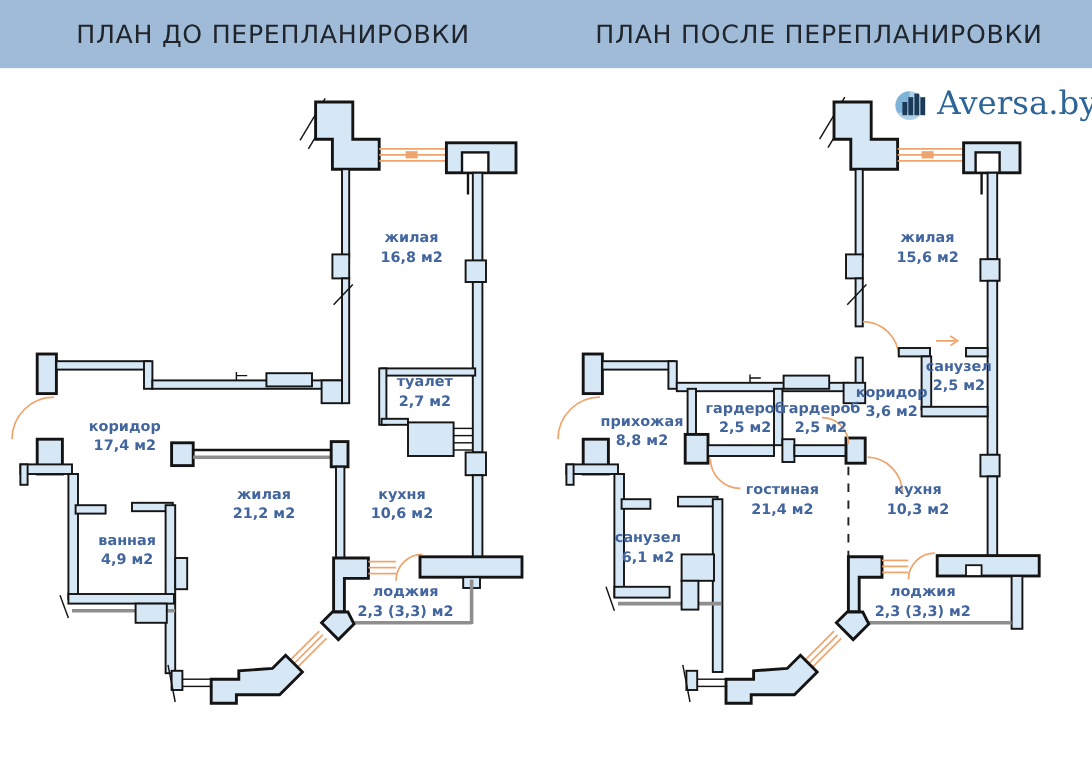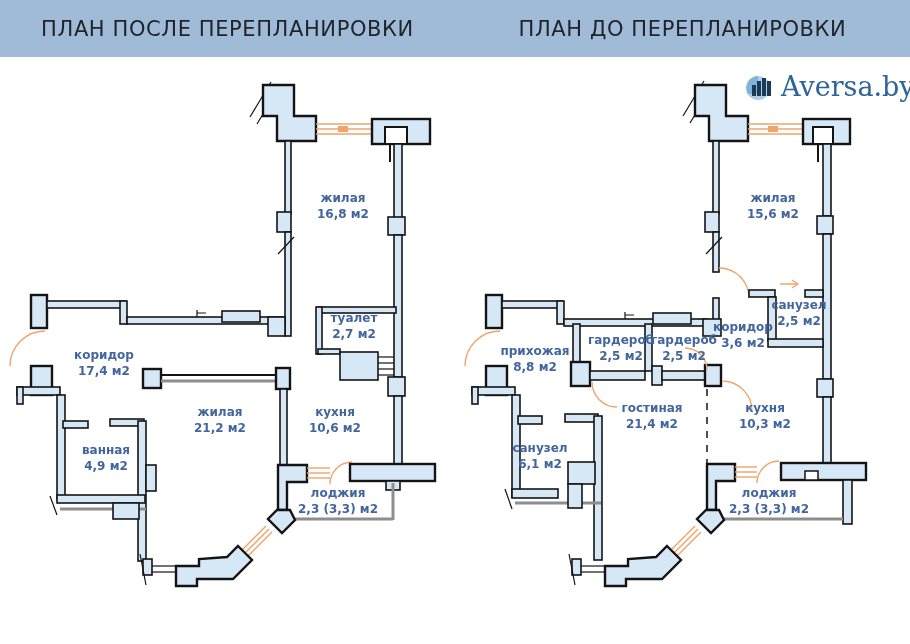--- a/index.html
+++ b/index.html
@@ -26,24 +26,24 @@
   .rlabel { font-family:"DejaVu Sans", sans-serif; font-size:12px; font-weight:bold;
             fill:#42659e; text-anchor:middle; }
 </style>
 </head>
 <body>
 
 <div class="page">
 
   <div class="header-band">
     <div class="half">
-      <span class="title">ПЛАН ПОСЛЕ ПЕРЕПЛАНИРОВКИ</span>
+      <span class="title">ПЛАН ДО ПЕРЕПЛАНИРОВКИ</span>
     </div>
     <div class="half">
-      <span class="title">ПЛАН ДО ПЕРЕПЛАНИРОВКИ</span>
+      <span class="title">ПЛАН ПОСЛЕ ПЕРЕПЛАНИРОВКИ</span>
     </div>
   </div>
 
   <div class="canvas">
 
     <svg class="plan plan-before" width="455" height="574" viewBox="0 0 455 574">
       <g>
 
         <line class="thin" x1="250" y1="48" x2="271" y2="13"></line>
         <line class="thin" x1="257" y1="55" x2="278" y2="20"></line>

